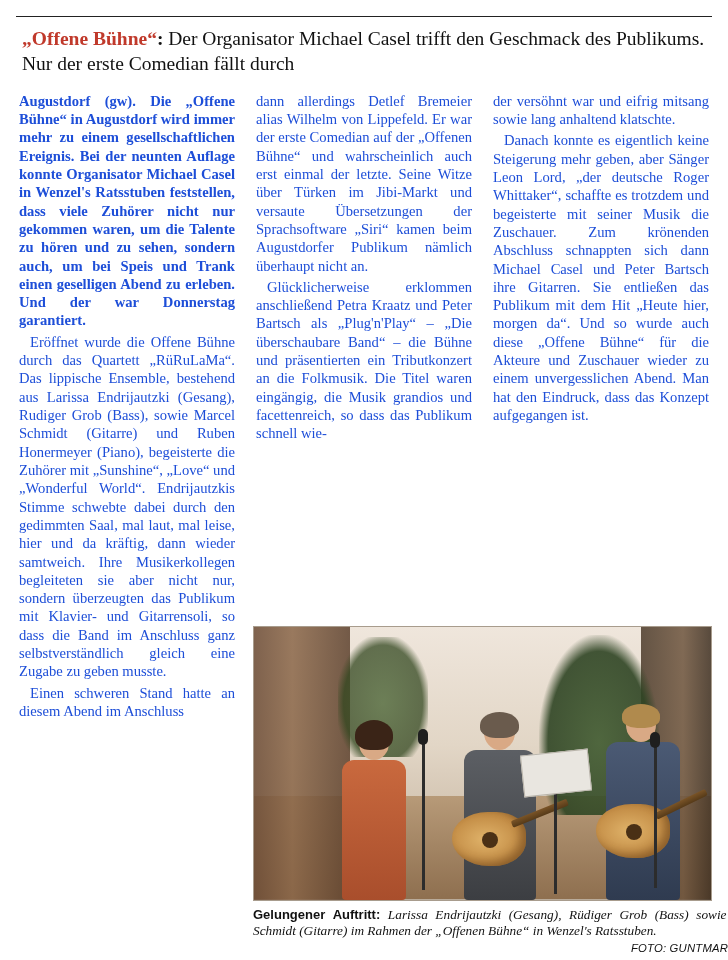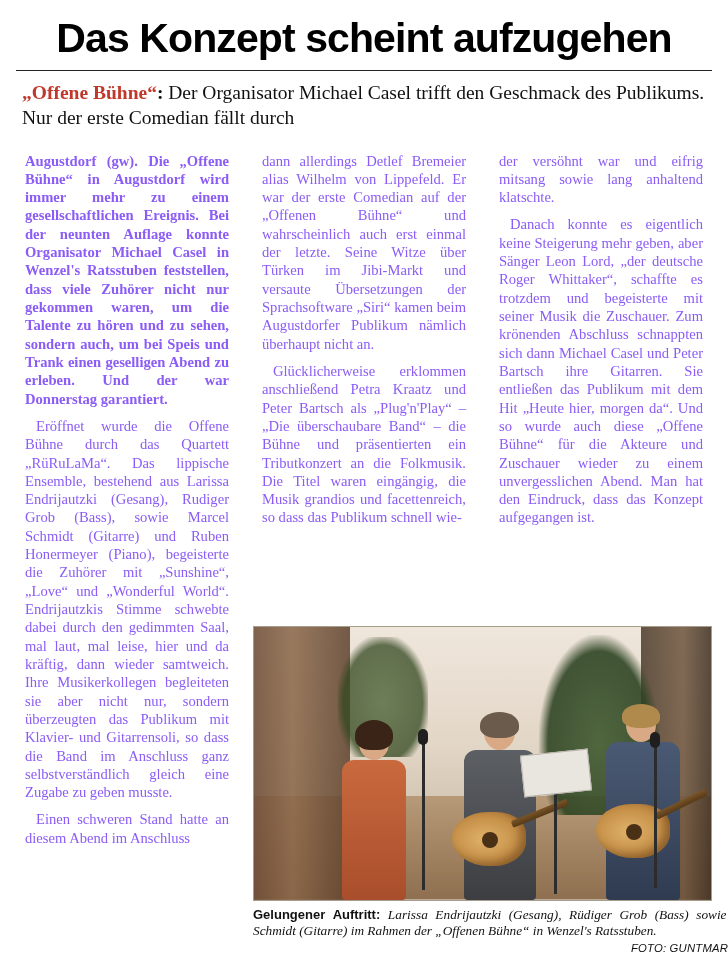--- a/index.html
+++ b/index.html
@@ -61,27 +61,27 @@
   .columns {
     display: flex;
     gap: 15px;
     align-items: flex-start;
   }
   .col {
     width: 222px;
     flex: 0 0 222px;
   }
   .col p {
-    margin: 9px;
+    margin: 3px;
     font-size: 14.6px;
     line-height: 1.255;
     text-align: justify;
     text-justify: inter-word;
     hyphens: auto;
-    color: #8b5cf6;
+    color: #1d4ed8;
   }
   .col p + p {
     text-indent: 11px;
   }
   .col p.noindent {
     text-indent: 0;
   }
   .col .dropstart {
     font-weight: bold;
   }
@@ -197,21 +197,20 @@
     letter-spacing: .2px;
     color: #111;
     font-style: italic;
   }
 </style>
 </head>
 <body>
 
 <div class="page">
 
-  <h1 class="headline">Das Konzept scheint aufzugehen</h1>
   <hr class="rule">
 
   <div class="deck">
     <span class="lead">„Offene Bühne“</span><span class="leadbold">:</span><span> Der Organisator Michael Casel trifft den Geschmack des Publikums. Nur der erste Comedian fällt durch</span>
   </div>
 
   <div class="columns">
 
     <div class="col">
       <p class="noindent dropstart">Augustdorf (gw). Die „Offene Bühne“ in Augustdorf wird immer mehr zu einem gesellschaftlichen Ereignis. Bei der neunten Auflage konnte Organisator Michael Casel in Wenzel's Ratsstuben feststellen, dass viele Zuhörer nicht nur gekommen waren, um die Talente zu hören und zu sehen, sondern auch, um bei Speis und Trank einen geselligen Abend zu erleben. Und der war Donnerstag garantiert.</p>

